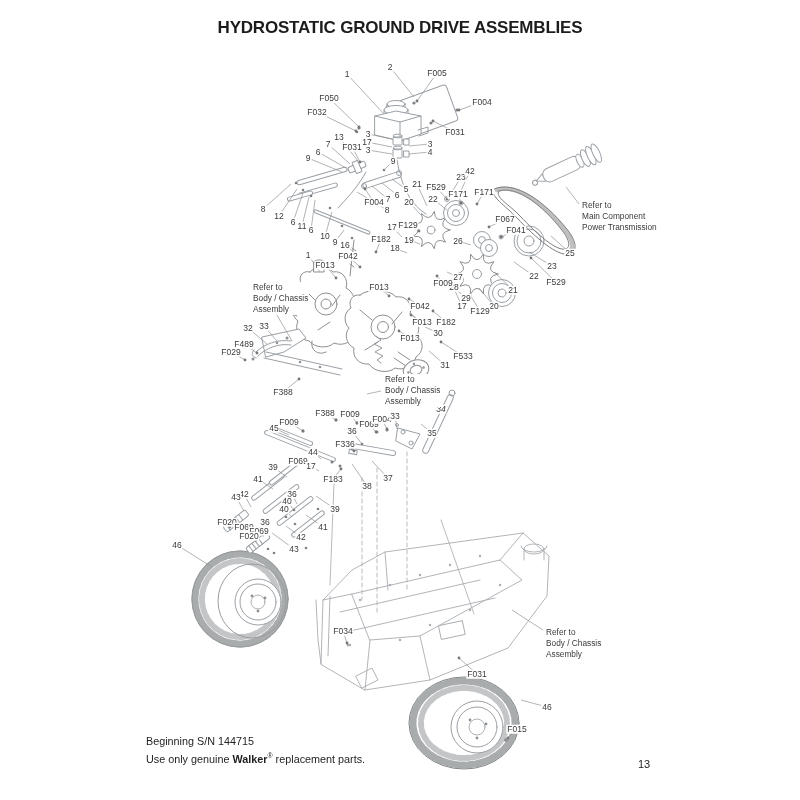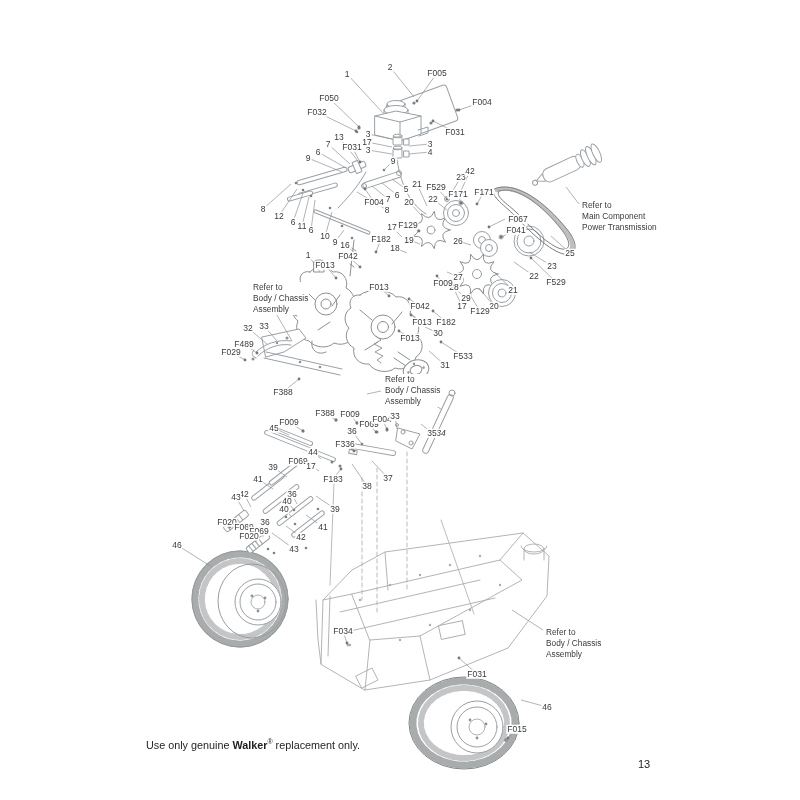--- a/index.html
+++ b/index.html
@@ -17,20 +17,21 @@
   .footer{position:absolute;left:146px;top:735px;font-size:10.8px;line-height:13.6px;color:#1f1f1f;}
   .footer b{font-weight:bold;}
   .footer sup{font-size:7px;}
   .page-num{position:absolute;left:638px;top:758px;font-size:11px;color:#1f1f1f;}
 </style>
 </head>
 <body>
 
 <div class="page">
 
+  <div class="title">HYDROSTATIC GROUND DRIVE ASSEMBLIES</div>
 
   <svg id="art" width="800" height="800" viewBox="0 0 800 800">
     <g fill="none" stroke="#9aa0a6" stroke-width="1" stroke-linejoin="round" stroke-linecap="round">
 
       <g stroke="#a6aaad" stroke-width="0.8">
         <path d="M362,478 L362,600" stroke-dasharray="4,3"></path>
         <path d="M377,468 L377,612" stroke-dasharray="4,3"></path>
         <path d="M407,452 L407,592" stroke-dasharray="4,3"></path>
         <path d="M334,483 L330,585"></path>
         <path d="M441,520 L474,614"></path>
@@ -488,21 +489,21 @@
       <div class="callout" style="left: 408px; top: 225px;">F129</div>
       <div class="callout" style="left: 409px; top: 202px;">20</div>
       <div class="callout" style="left: 409px; top: 240px;">19</div>
       <div class="callout" style="left: 395px; top: 248px;">18</div>
       <div class="callout" style="left: 461px; top: 177px;">23</div>
       <div class="callout" style="left: 470px; top: 171px;">42</div>
       <div class="callout" style="left: 436px; top: 187px;">F529</div>
       <div class="callout" style="left: 458px; top: 194px;">F171</div>
       <div class="callout" style="left: 484px; top: 192px;">F171</div>
       <div class="callout" style="left: 433px; top: 199px;">22</div>
-      <div class="callout" style="left: 505px; top: 219px; margin-left: 13px;">F067</div>
+      <div class="callout" style="left: 505px; top: 219px;">F067</div>
       <div class="callout" style="left: 516px; top: 230px;">F041</div>
       <div class="callout" style="left: 458px; top: 241px;">26</div>
       <div class="callout" style="left: 570px; top: 253px;">25</div>
       <div class="callout" style="left: 552px; top: 266px;">23</div>
       <div class="callout" style="left: 534px; top: 276px;">22</div>
       <div class="callout" style="left: 556px; top: 282px;">F529</div>
       <div class="callout" style="left: 513px; top: 290px;">21</div>
       <div class="callout" style="left: 494px; top: 306px;">20</div>
       <div class="callout" style="left: 480px; top: 311px;">F129</div>
       <div class="callout" style="left: 462px; top: 306px;">17</div>
@@ -521,21 +522,21 @@
       <div class="callout" style="left: 248px; top: 328px;">32</div>
       <div class="callout" style="left: 264px; top: 326px;">33</div>
       <div class="callout" style="left: 244px; top: 344px;">F489</div>
       <div class="callout" style="left: 231px; top: 352px;">F029</div>
       <div class="callout" style="left: 283px; top: 392px;">F388</div>
       <div class="callout" style="left: 325px; top: 413px;">F388</div>
       <div class="callout" style="left: 350px; top: 414px;">F009</div>
       <div class="callout" style="left: 369px; top: 424px;">F069</div>
       <div class="callout" style="left: 382px; top: 419px;">F004</div>
       <div class="callout" style="left: 395px; top: 416px;">33</div>
-      <div class="callout" style="left: 441px; top: 433px; font-style: italic;">34</div>
+      <div class="callout" style="left: 441px; top: 409px; font-style: italic;">34</div>
       <div class="callout" style="left: 432px; top: 433px;">35</div>
       <div class="callout" style="left: 352px; top: 431px;">36</div>
       <div class="callout" style="left: 345px; top: 444px;">F336</div>
       <div class="callout" style="left: 274px; top: 428px;">45</div>
       <div class="callout" style="left: 289px; top: 422px;">F009</div>
       <div class="callout" style="left: 313px; top: 452px; text-align: center;">44</div>
       <div class="callout" style="left: 298px; top: 461px;">F069</div>
       <div class="callout" style="left: 311px; top: 466px;">17</div>
       <div class="callout" style="left: 333px; top: 479px;">F183</div>
       <div class="callout" style="left: 388px; top: 478px;">37</div>
@@ -577,17 +578,18 @@
         <div>Assembly</div>
       </div>
       <div class="note" style="left: 581px; top: 200px;">
         <div>Refer to</div>
         <div>Main Component</div>
         <div>Power Transmission</div>
       </div>
     </div>
 
   <div class="footer">
-    <div><span>Use only genuine </span><b>Walker</b><sup>®</sup><span> replacement only.</span></div>
+    <div>Beginning S/N 144715</div>
+    <div><span>Use only genuine </span><b>Walker</b><sup>®</sup><span> replacement parts.</span></div>
   </div>
 
   <div class="page-num">13</div>
 </div>
 
 </body></html>

